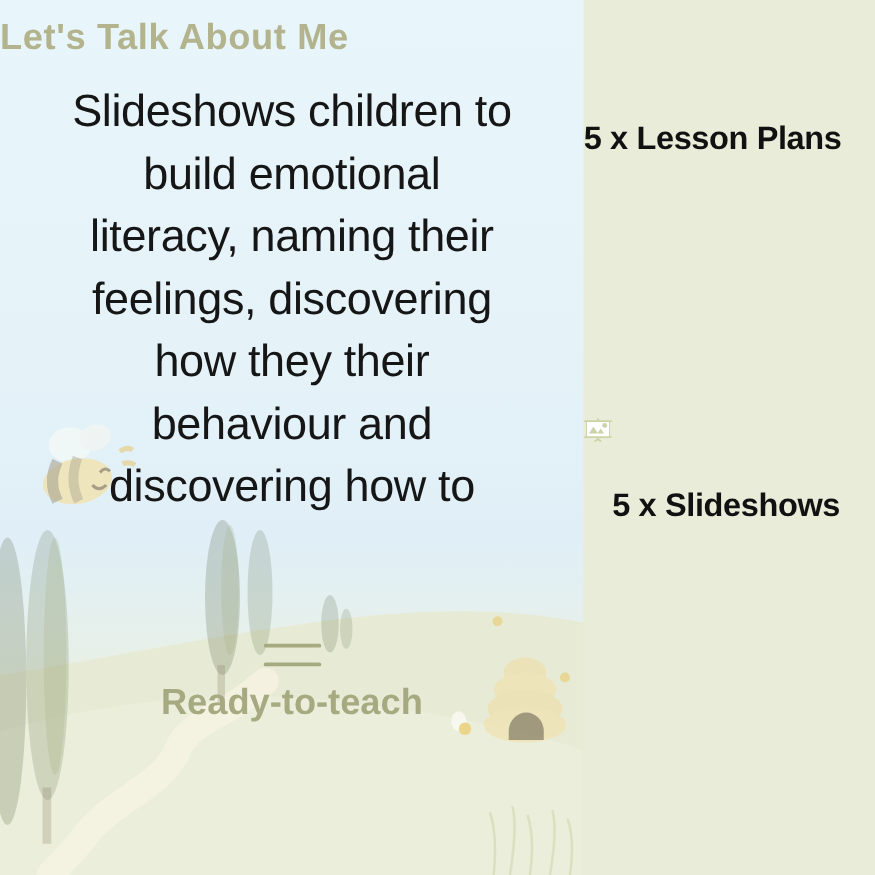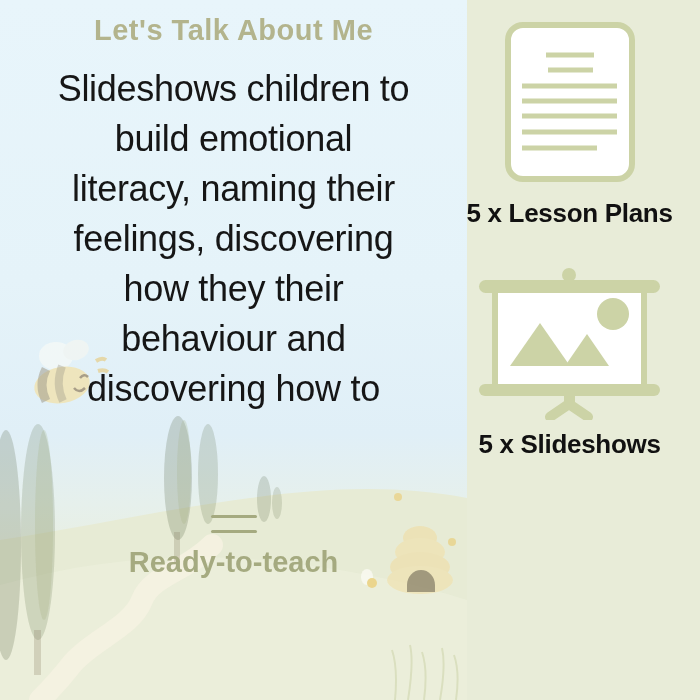--- a/index.html
+++ b/index.html
@@ -8,35 +8,35 @@
 
   
   .left-panel{
     position:absolute;left:0;top:0;width:467px;height:700px;
     background:linear-gradient(180deg,#e8f5fb 0%,#e5f3f9 40%,#e0eff7 62%,#e6f0ec 72%,#eaeedc 82%,#e9edd7 100%);
     overflow:hidden;
   }
   .illustration{position:absolute;left:0;top:0;width:467px;height:700px;}
 
   .lp-title{
-    position:absolute;top:14px;left:0;width:467px;text-align:center;
+    position:absolute;top:14px;left:0;width:467px;text-align:left;
     font-size:29px;font-weight:bold;color:#b3b48d;letter-spacing:.5px;
   }
   .lp-desc{position:absolute;top:64px;left:0;width:467px;text-align:center;color:#161616;}
   .lp-desc .line{height:50px;line-height:50px;font-size:36px;letter-spacing:-.3px;}
 
   .lp-features{position:absolute;top:503px;left:0;width:467px;text-align:center;}
   .feature-label{font-size:29px;font-weight:bold;color:#a5aa80;line-height:34px;}
   .feature-divider{width:46px;height:3px;background:#a5aa80;border-radius:2px;margin:12px auto;}
 
   
   .right-panel{position:absolute;left:467px;top:0;width:233px;height:700px;background:#e8ecd8;}
-  .rp-group{position:absolute;left:0;width:205px;display:flex;flex-direction:column;align-items:center;}
+  .rp-group{position:absolute;left:0;width:205px;display:flex;flex-direction:row;align-items:center;}
   .rp-group-1{top:22px;}
-  .rp-group-2{top:268px;}
+  .rp-group-2{top:268px;align-items:flex-end;}
   .rp-group-3{top:514px;}
   .rp-label{font-size:26px;font-weight:bold;color:#111;letter-spacing:-.3px;white-space:nowrap;}
   .rp-group-1 .rp-label{margin-top:16px;}
   .rp-group-2 .rp-label{margin-top:9px;}
   .rp-group-3 .rp-label{margin-top:14px;}
 </style>
 </head>
 <body>
 
 <div id="canvas">

